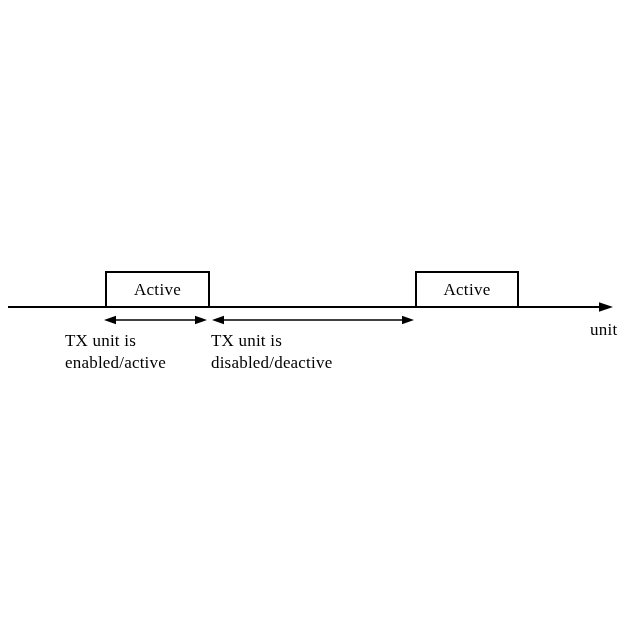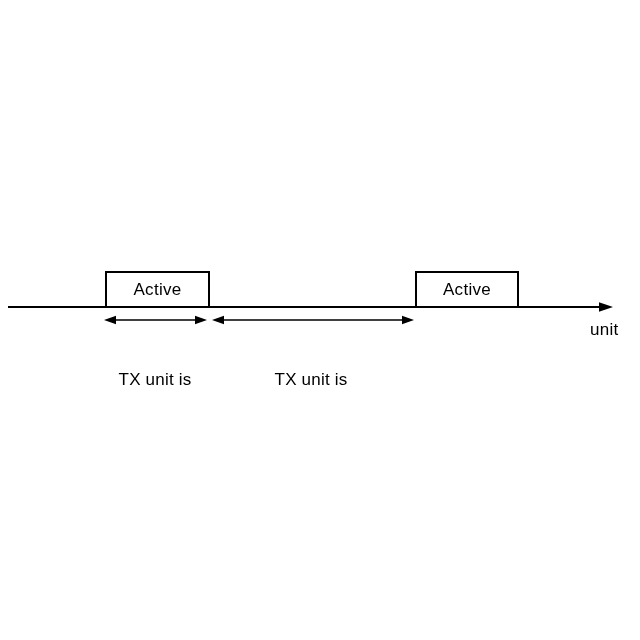--- a/index.html
+++ b/index.html
@@ -10,21 +10,21 @@
     margin: 0;
     padding: 0;
     background: var(--bg, #ffffff);
   }
   .canvas {
     position: relative;
     width: 640px;
     height: 640px;
     background: var(--bg, #ffffff);
     overflow: hidden;
-    font-family: Liberation Sans, sans-serif;
+    font-family: Liberation Serif, serif;
     color: var(--line, #000000);
   }
   .diagram-svg {
     position: absolute;
     left: 0;
     top: 0;
     width: 640px;
     height: 640px;
   }
   .axis-line, .span-line {
@@ -48,26 +48,25 @@
     align-items: center;
     justify-content: center;
     font-size: 17px;
     letter-spacing: 0.3px;
   }
   .box-1 { left: 105px; width: 105px; }
   .box-2 { left: 415px; width: 104px; }
   .annotation {
     position: absolute;
     top: 330px;
-    text-align: center;
+    text-align: left;
     font-size: 17px;
     line-height: 22px;
     letter-spacing: 0.2px;
     white-space: nowrap;
-    margin-top: 39px;
   }
   .annotation-1 { left: 65px;  width: 180px; }
   .annotation-2 { left: 211px; width: 200px; }
   .axis-label {
     position: absolute;
     left: 590px;
     top: 320px;
     font-size: 17px;
     letter-spacing: 0.3px;
   }
@@ -93,20 +92,22 @@
 
   <div class="active-box box-1">
     <span>Active</span>
   </div>
   <div class="active-box box-2">
     <span>Active</span>
   </div>
 
   <div class="annotation annotation-1">
     <div>TX unit is</div>
+    <div>enabled/active</div>
   </div>
   <div class="annotation annotation-2">
     <div>TX unit is</div>
+    <div>disabled/deactive</div>
   </div>
 
   <div class="axis-label">unit</div>
 
 </div>
 
 </body></html>

